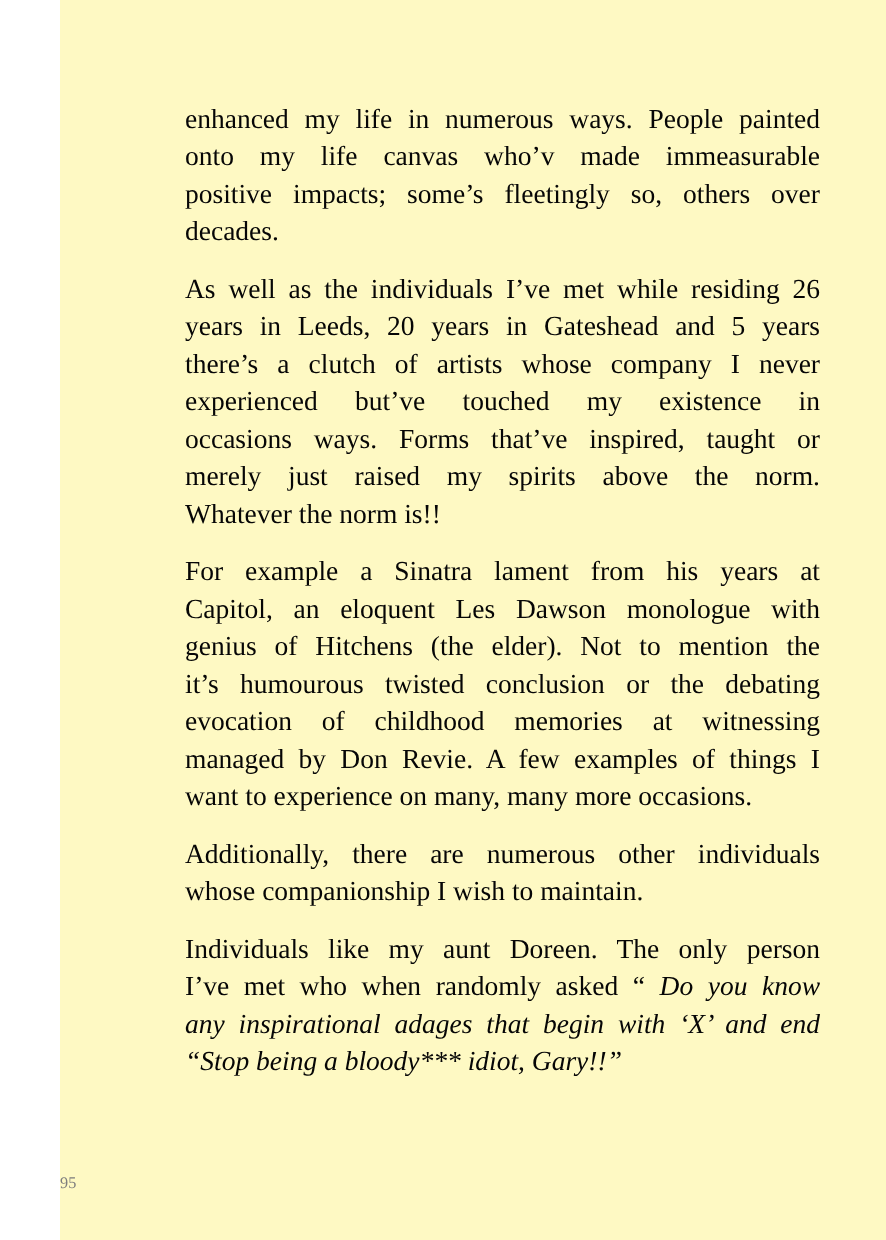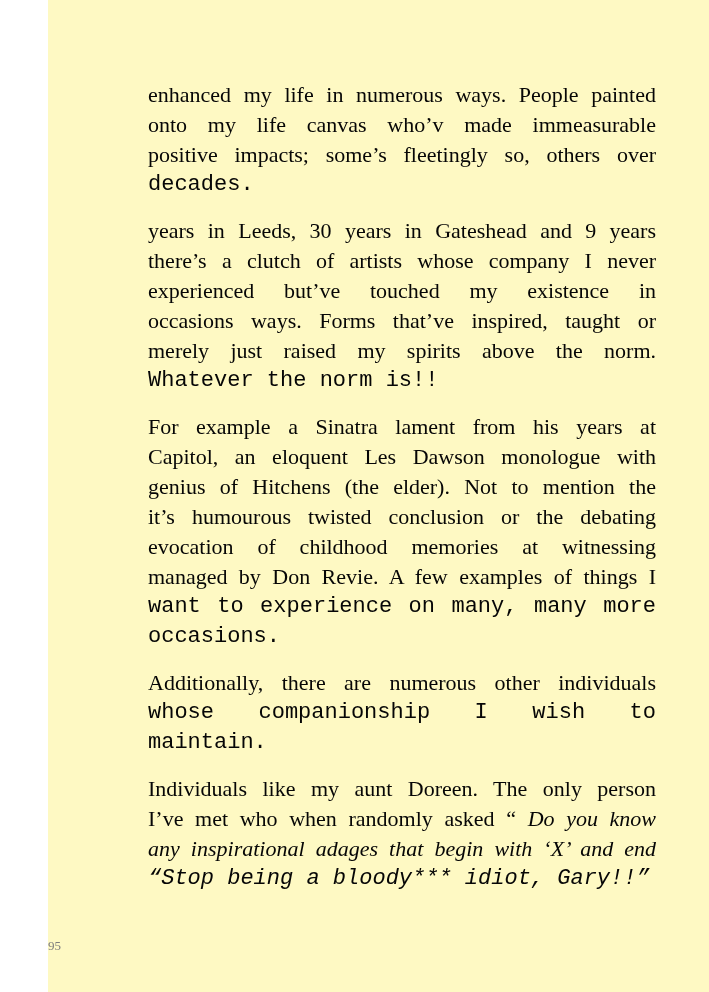--- a/index.html
+++ b/index.html
@@ -24,21 +24,21 @@
     top: 80px;
     width: 508px;
     font-size: 22px;
     line-height: 30px;
   }
   .paragraph { margin: 0 0 16px 0; }
   .line {
     text-align: justify;
     text-align-last: justify;
   }
-  .line.last { text-align-last: left; font-family: Liberation Mono, monospace; }
+  .line.last { text-align-last: left; }
   .italic { font-style: italic; }
   .page-number {
     position: absolute;
     left: 0;
     top: 938px;
     width: 709px;
     text-align: left;
     font-size: 13px;
     color: #7d7d7d;
   }
@@ -48,21 +48,22 @@
 
 <div class="page">
   <div class="text-block">
       <div class="paragraph">
         <div class="line"><span>enhanced my life in numerous ways. People painted</span></div>
         <div class="line"><span>onto my life canvas who’v made immeasurable</span></div>
         <div class="line"><span>positive impacts; some’s fleetingly so, others over</span></div>
         <div class="line last"><span>decades.</span></div>
       </div>
       <div class="paragraph">
-        <div class="line"><span>years in Leeds, 30 years in Gateshead and 9 years</span></div>
+        <div class="line"><span>As well as the individuals I’ve met while residing 26</span></div>
+        <div class="line"><span>years in Leeds, 20 years in Gateshead and 5 years</span></div>
         <div class="line"><span>there’s a clutch of artists whose company I never</span></div>
         <div class="line"><span>experienced but’ve touched my existence in</span></div>
         <div class="line"><span>occasions ways. Forms that’ve inspired, taught or</span></div>
         <div class="line"><span>merely just raised my spirits above the norm.</span></div>
         <div class="line last"><span>Whatever the norm is!!</span></div>
       </div>
       <div class="paragraph">
         <div class="line"><span>For example a Sinatra lament from his years at</span></div>
         <div class="line"><span>Capitol, an eloquent Les Dawson monologue with</span></div>
         <div class="line"><span>genius of Hitchens (the elder). Not to mention the</span></div>

